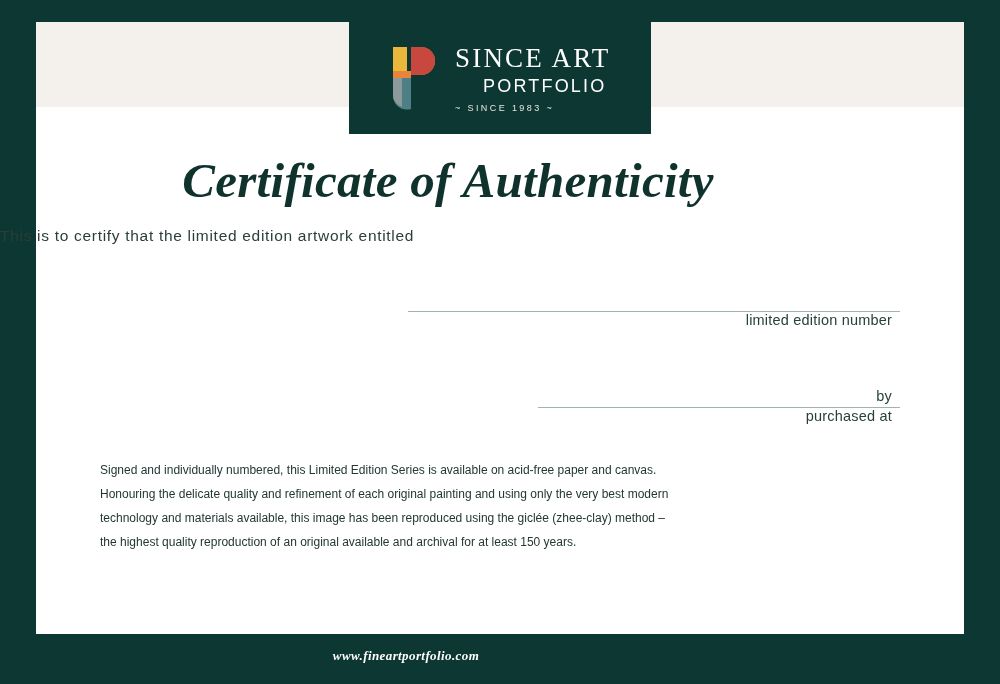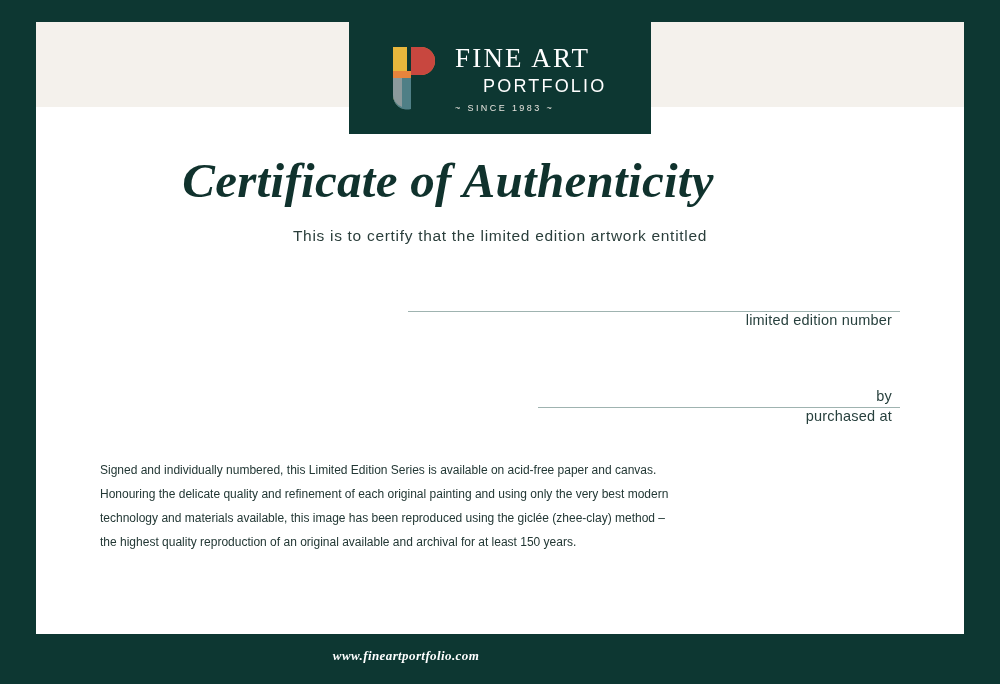--- a/index.html
+++ b/index.html
@@ -104,21 +104,21 @@
     font-size: 49px;
     color: #10322d;
     letter-spacing: 0.3px;
   }
 
   .cert-subtitle {
     position: absolute;
     left: 0;
     top: 227px;
     width: 1000px;
-    text-align: center;
+    text-align: left;
     font-size: 15.5px;
     color: #2a3e3b;
     letter-spacing: 0.7px;
   }
 
   
   .field-row {
     position: absolute;
     display: flex;
     align-items: flex-end;
@@ -193,21 +193,21 @@
       <svg width="56" height="66" viewBox="0 0 56 66" xmlns="http://www.w3.org/2000/svg">
         <path d="M12 2 H40 A14 14 0 0 1 40 30 H30 V2 Z" fill="#e8843c"></path>
         <path d="M30 2 H40 A14 14 0 0 1 40 30 H30 Z" fill="#c8473f"></path>
         <path d="M12 2 H26 V64 H26 A14 14 0 0 1 12 50 Z" fill="#e8b73c"></path>
         <path d="M12 30 H30 V64 A14 14 0 0 1 12 50 Z" fill="#4f7f86"></path>
         <path d="M12 30 H21 V62 A14 14 0 0 1 12 50 Z" fill="#8c9a9c"></path>
         <rect x="12" y="26" width="18" height="7" fill="#e8843c"></rect>
       </svg>
     </div>
     <div class="logo-text">
-      <div class="logo-line1">FINE ART</div>
+      <div class="logo-line1">SINCE ART</div>
       <div class="logo-line2">PORTFOLIO</div>
       <div class="logo-since">~ SINCE 1983 ~</div>
     </div>
   </div>
 
   <div class="cert-title">Certificate of Authenticity</div>
   <div class="cert-subtitle">This is to certify that the limited edition artwork entitled</div>
 
   <div class="field-row" id="row-edition">
     <div class="rule rule-left"></div>

